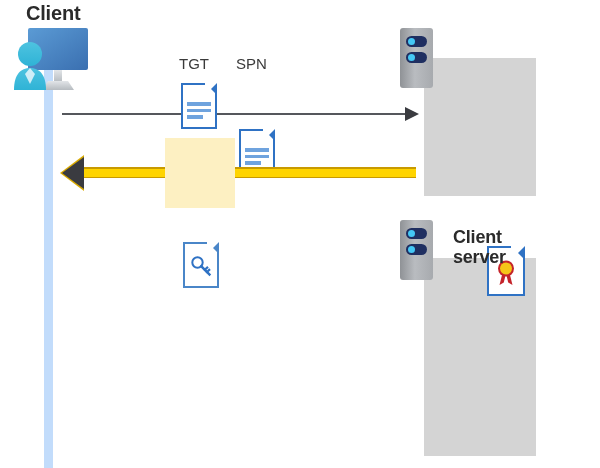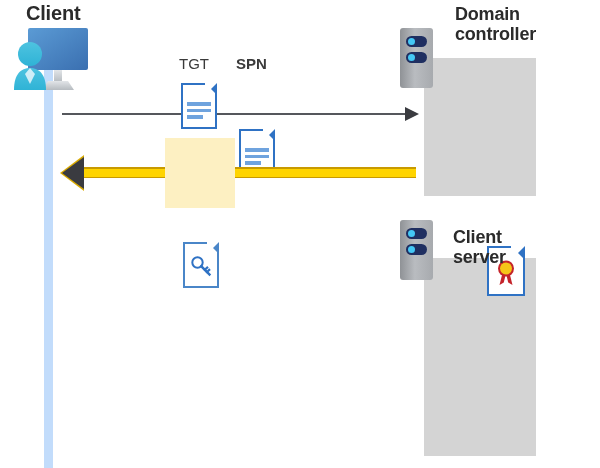--- a/index.html
+++ b/index.html
@@ -39,21 +39,21 @@
   #linux-label {
     left: 453px; top: 227px;
     font-size: 18px;
   }
   .doc-caption {
     font-size: 15px;
     color: #3a3a3a;
     font-weight: normal;
   }
   #tgt-label { left: 179px; top: 55px; }
-  #spn-label { left: 236px; top: 55px; font-weight: bold; }
+  #spn-label { left: 236px; top: 55px; }
   #keytab-label {
     left: 441px; top: 418px;
     font-size: 19px;
     color: #3a3a3a;
   }
 
   
   .gray-panel {
     background: #d4d4d4;
   }
@@ -297,22 +297,20 @@
   </div>
 
   <div class="abs server-rack" id="dc-rack">
     <div class="bar b1">
         <div class="dot"></div>
       </div>
     <div class="bar b2">
         <div class="dot"></div>
       </div>
   </div>
-  <div class="abs title-bold" id="dc-label">Domain
-controller</div>
 
   <div class="abs doc" id="cert-doc">
     <div class="page"></div>
     <div id="cert-seal">
       <svg width="24" height="28" viewBox="0 0 24 28" xmlns="http://www.w3.org/2000/svg">
         <path d="M8.5 14 L5.5 26 L9.8 23.4 L11.6 16 Z" fill="#c4232a"></path>
         <path d="M15.5 14 L18.5 26 L14.2 23.4 L12.4 16 Z" fill="#c4232a"></path>
         <circle cx="12" cy="9.5" r="8" fill="#c4232a"></circle>
         <circle cx="12" cy="9.5" r="6" fill="#f5c518"></circle>
       </svg>

